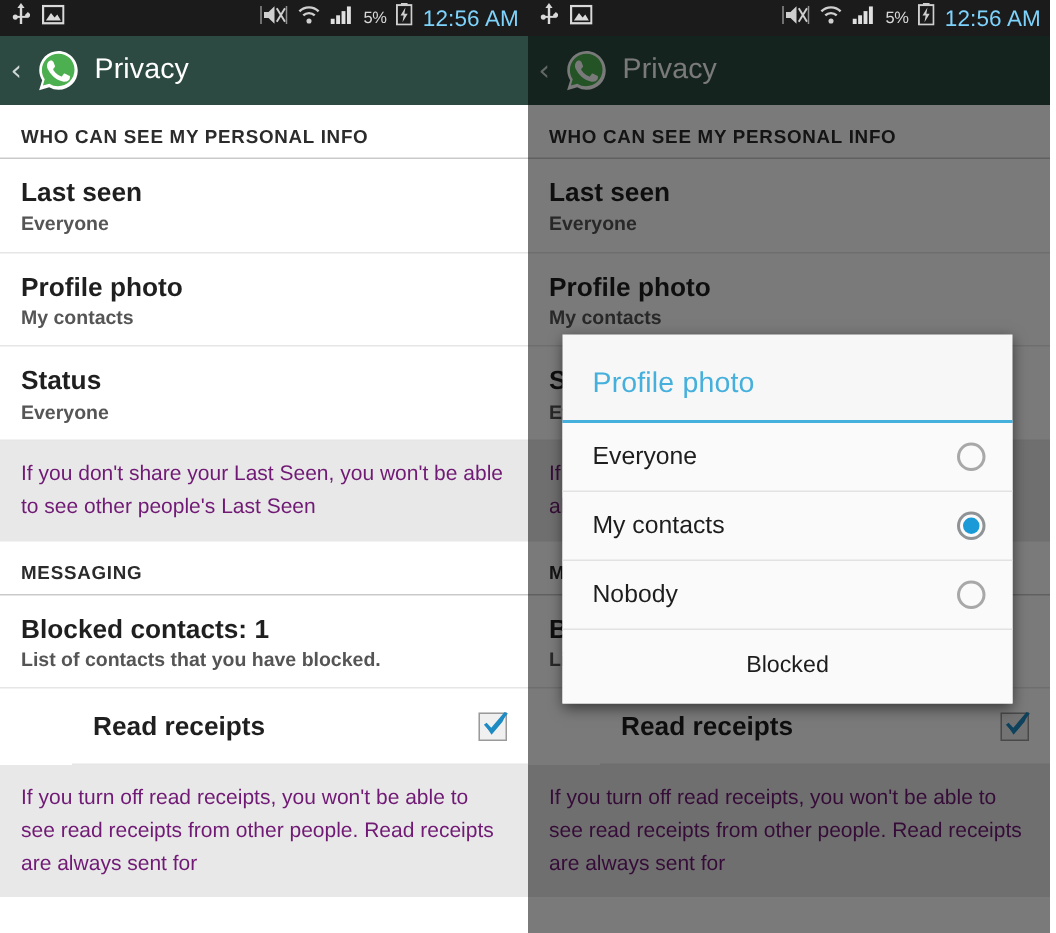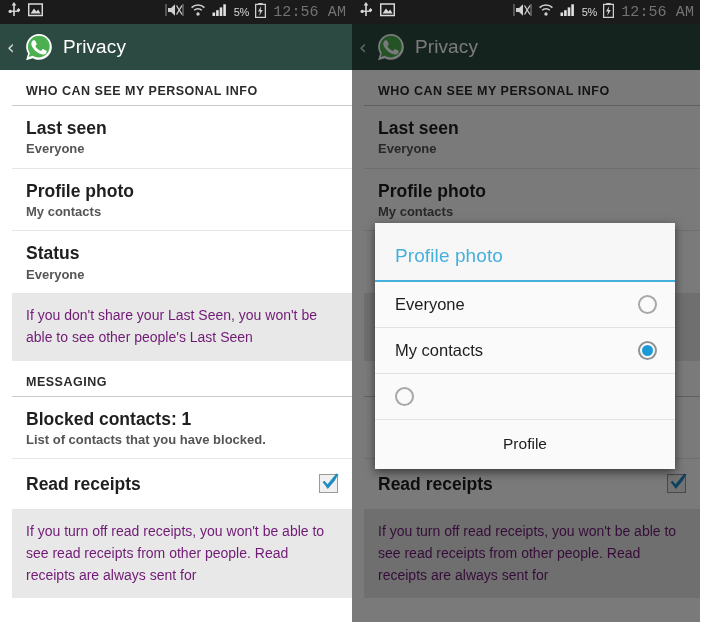--- a/index.html
+++ b/index.html
@@ -45,24 +45,23 @@
     gap: 6px;
   }
   .sb-ico { display: block; }
   .sb-batt-pct {
     font-size: 11px;
     color: #d8d8d8;
     letter-spacing: -0.2px;
   }
   .sb-clock {
     font-size: 15px;
-    color: #737373;
+    color: #7dd3fc;
     letter-spacing: 0.1px;
     margin-left: 1px;
-    font-family: Liberation Mono, monospace;
   }
 
   
   .actionbar {
     height: 46px;
     background: #2c4a41;
     display: flex;
     align-items: center;
     padding-left: 7px;
     box-sizing: border-box;
@@ -77,21 +76,21 @@
   }
   .wa-logo { width: 30px; height: 30px; display:block; }
   .ab-title {
     color: #ffffff;
     font-size: 19px;
     margin-left: 9px;
     letter-spacing: 0.1px;
   }
 
   
-  .content { position: relative; background: #fff; padding-left: 12px; }
+  .content { position: relative; background: #fff; }
   .sec-head {
     font-size: 12.5px;
     font-weight: bold;
     color: #2b2b2b;
     letter-spacing: 0.5px;
     padding: 14px 14px 7px 14px;
     border-bottom: 1px solid #c9c9c9;
     margin: 0 0 0 0;
   }
   .row {
@@ -105,21 +104,21 @@
     font-size: 17.5px;
     color: #1f1f1f;
     line-height: 1.15;
   }
   .row-sub {
     font-size: 13px;
     color: #555555;
     margin-top: 3px;
     line-height: 1.2;
   }
-  .row.with-check { display: flex; align-items: flex-start; padding-top: 15px; padding-bottom: 15px;}
+  .row.with-check { display: flex; align-items: flex-end; padding-top: 15px; padding-bottom: 15px; margin-left: 48px;}
   .row.with-check .row-title { flex: 1; }
   .checkbox {
     width: 19px;
     height: 19px;
     border: 1px solid #9a9a9a;
     background: #f0f0f0;
     position: relative;
     box-sizing: border-box;
     flex: none;
   }
@@ -444,21 +443,22 @@
 
         <div class="dlg-opt">
           <span class="dlg-opt-label">Everyone</span>
           <span class="radio"></span>
         </div>
         <div class="dlg-opt">
           <span class="dlg-opt-label">My contacts</span>
           <span class="radio on"></span>
         </div>
         <div class="dlg-opt">
+          <span class="dlg-opt-label">Nobody</span>
           <span class="radio"></span>
         </div>
 
-        <div class="dlg-cancel">Profile</div>
+        <div class="dlg-cancel">Blocked</div>
       </div>
     </div>
   </div>
 
 </div>
 
 </body></html>

